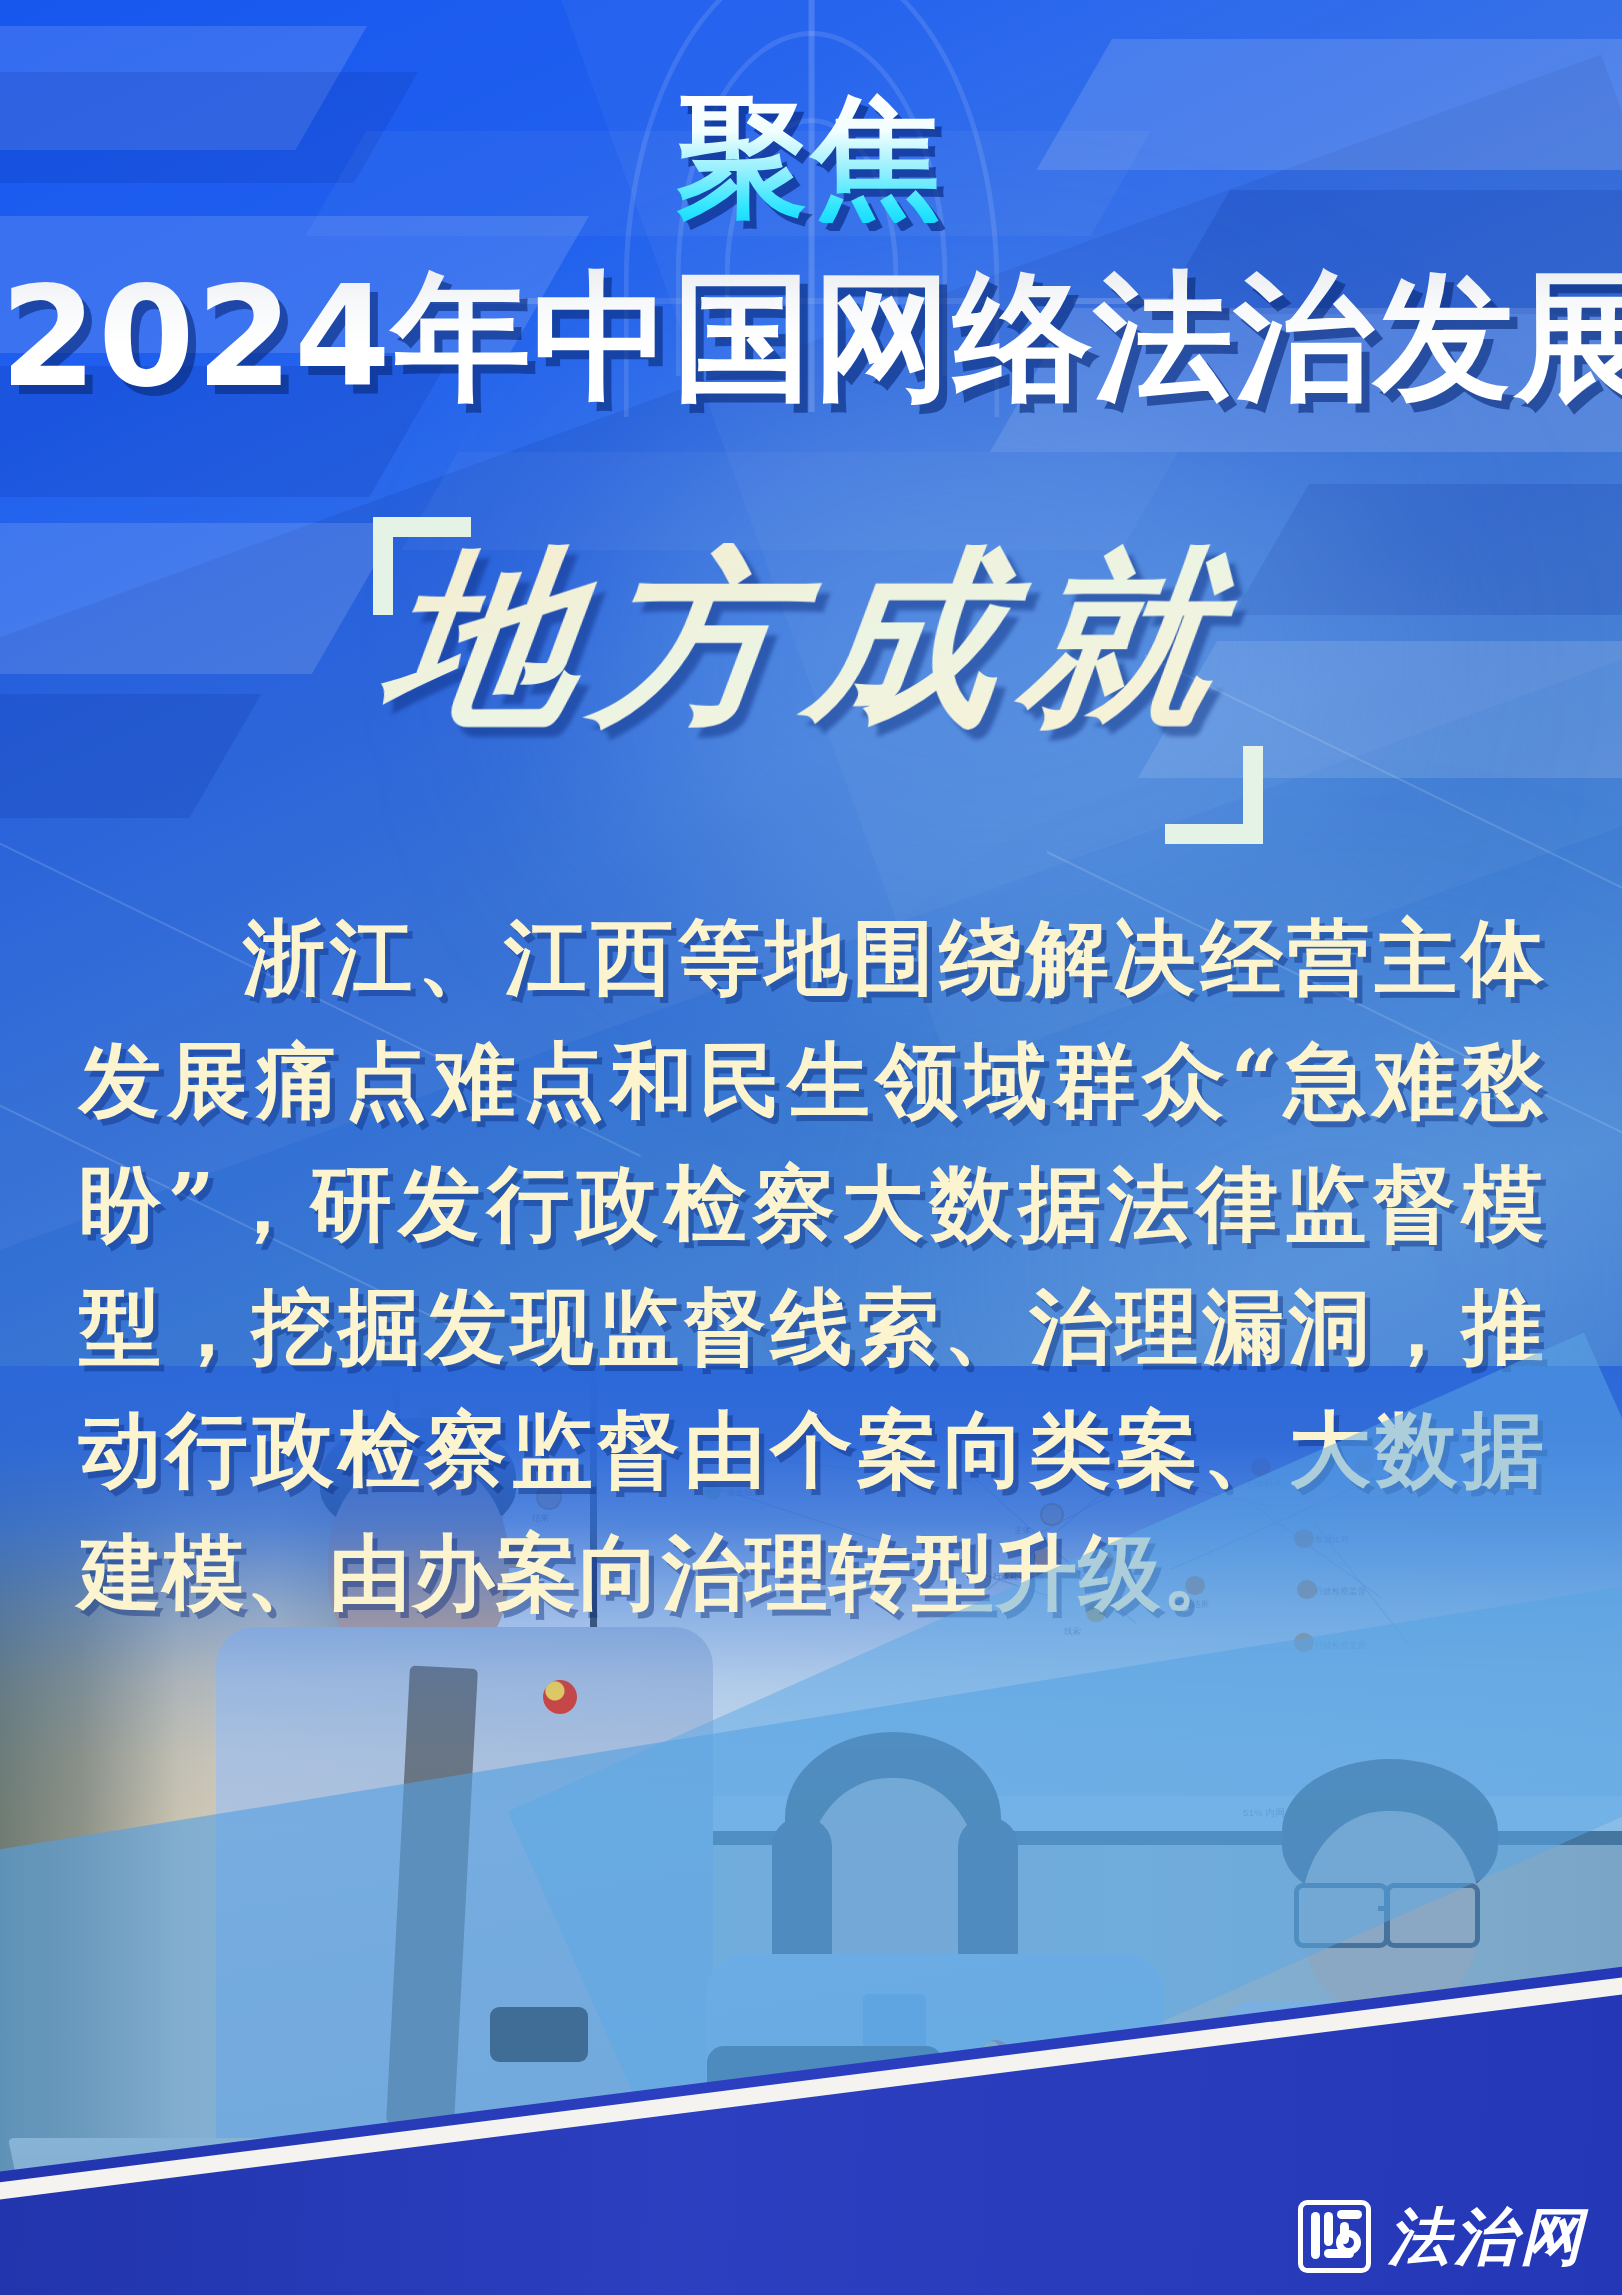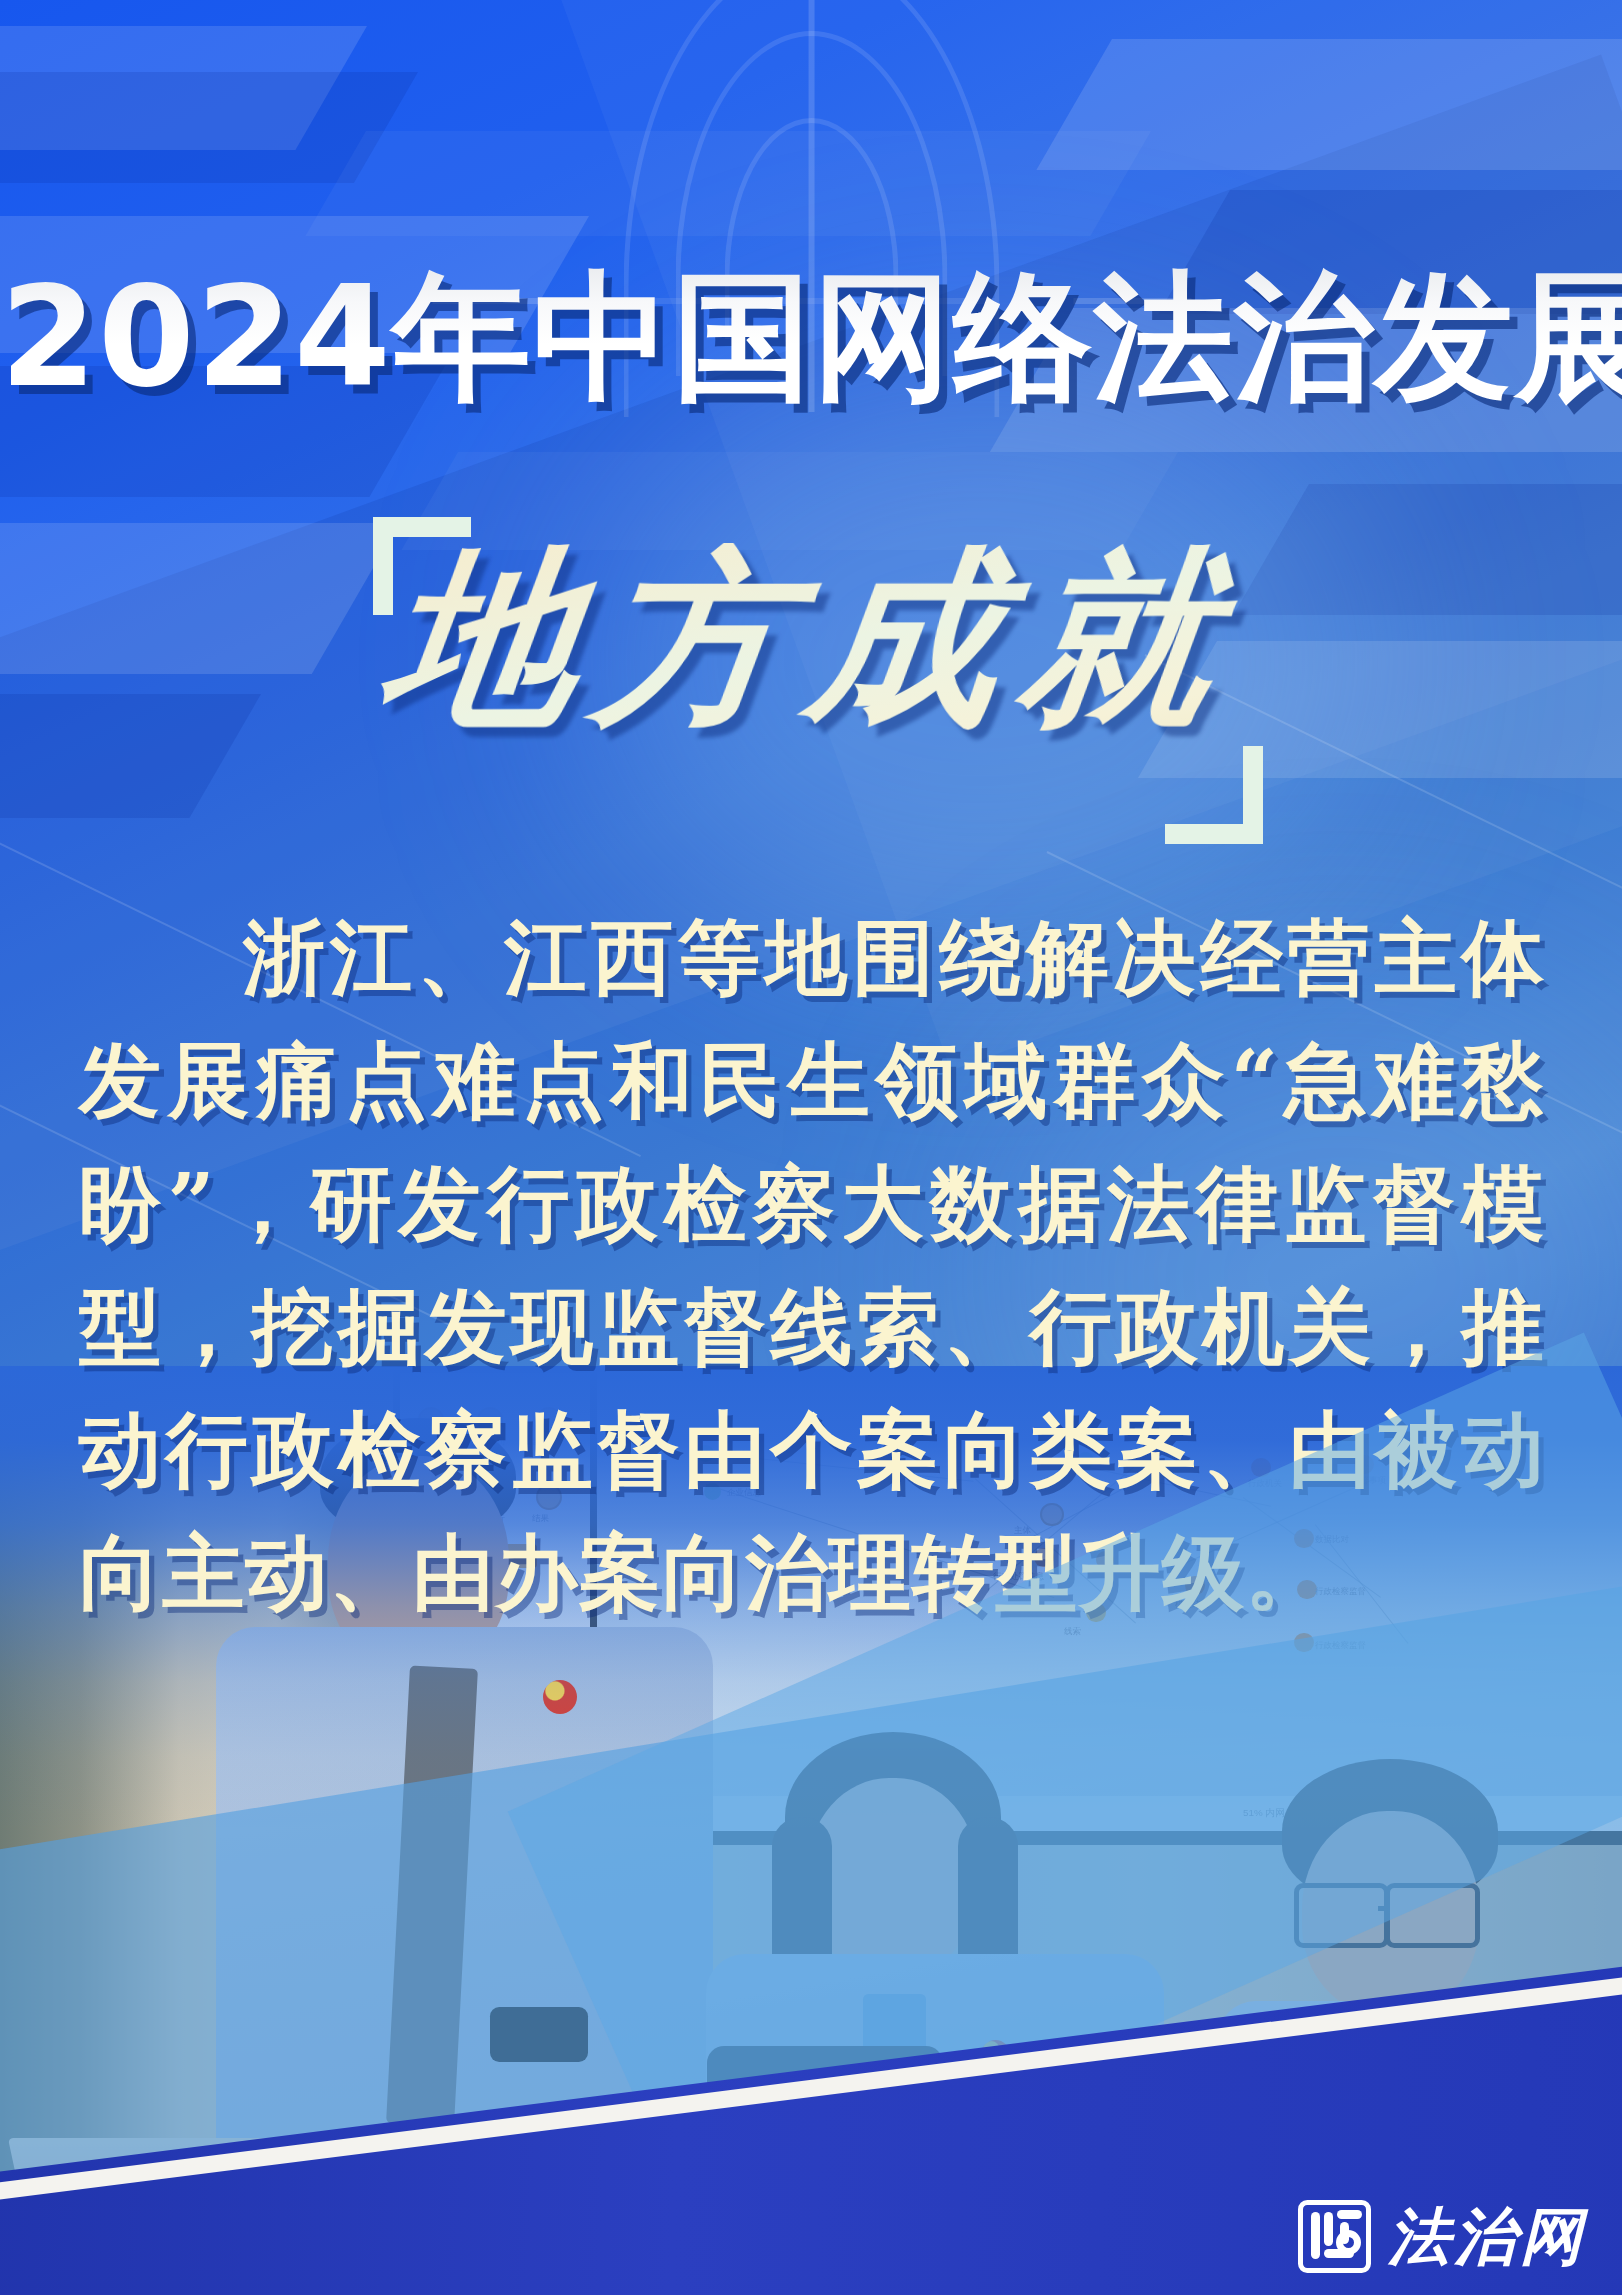--- a/index.html
+++ b/index.html
@@ -405,38 +405,41 @@
       <div class="arc a1"></div>
       <div class="arc a2"></div>
       <div class="arc a3"></div>
       <div class="vline"></div>
       <div class="tick" style="left:-170px; width:118px;"></div>
       <div class="tick" style="right:-170px; width:118px;"></div>
       <div class="tick" style="left:50%; width:366px; transform:translateX(-50%); opacity:.55;"></div>
     </div>
   </div>
 
+  <div class="juajiao-wrap">
+    <span class="juajiao">聚焦</span>
+  </div>
 
   <div class="maintitle-wrap">
     <span class="maintitle">2024年中国网络法治发展</span>
   </div>
 
   <div class="brackets-zone">
     <div class="bracket tl">
       <span class="h"></span>
         <span class="v"></span>
     </div>
     <div class="bracket br">
       <span class="h"></span>
         <span class="v"></span>
     </div>
     <div class="callig">地方成就</div>
   </div>
 
-  <div class="body-text">浙江、江西等地围绕解决经营主体发展痛点难点和民生领域群众“急难愁盼”，研发行政检察大数据法律监督模型，挖掘发现监督线索、行政机关，推动行政检察监督由个案向类案、由被动向主动、由办案向治理转型升级。</div>
+  <div class="body-text">浙江、江西等地围绕解决经营主体发展痛点难点和民生领域群众“急难愁盼”，研发行政检察大数据法律监督模型，挖掘发现监督线索、治理漏洞，推动行政检察监督由个案向类案、大数据建模、由办案向治理转型升级。</div>
 
   <div class="photo">
     <div class="photo-inner">
       <div class="room"></div>
 
       <div class="wall-screen">
         <div class="edge" style="left:118px; top:79px; width:275px; transform:rotate(6deg);"></div>
         <div class="edge" style="left:124px; top:111px; width:366px; transform:rotate(18deg);"></div>
         <div class="edge" style="left:393px; top:105px; width:216px; transform:rotate(42deg);"></div>
         <div class="edge" style="left:425px; top:177px; width:170px; transform:rotate(-28deg);"></div>

